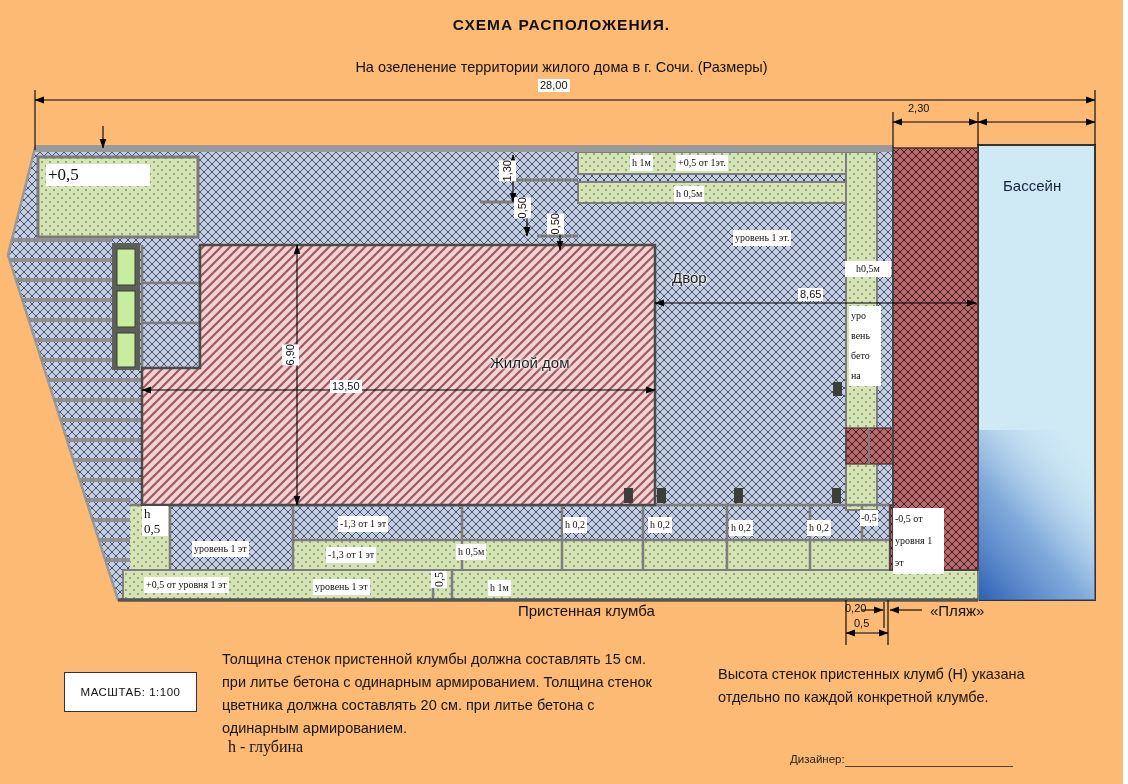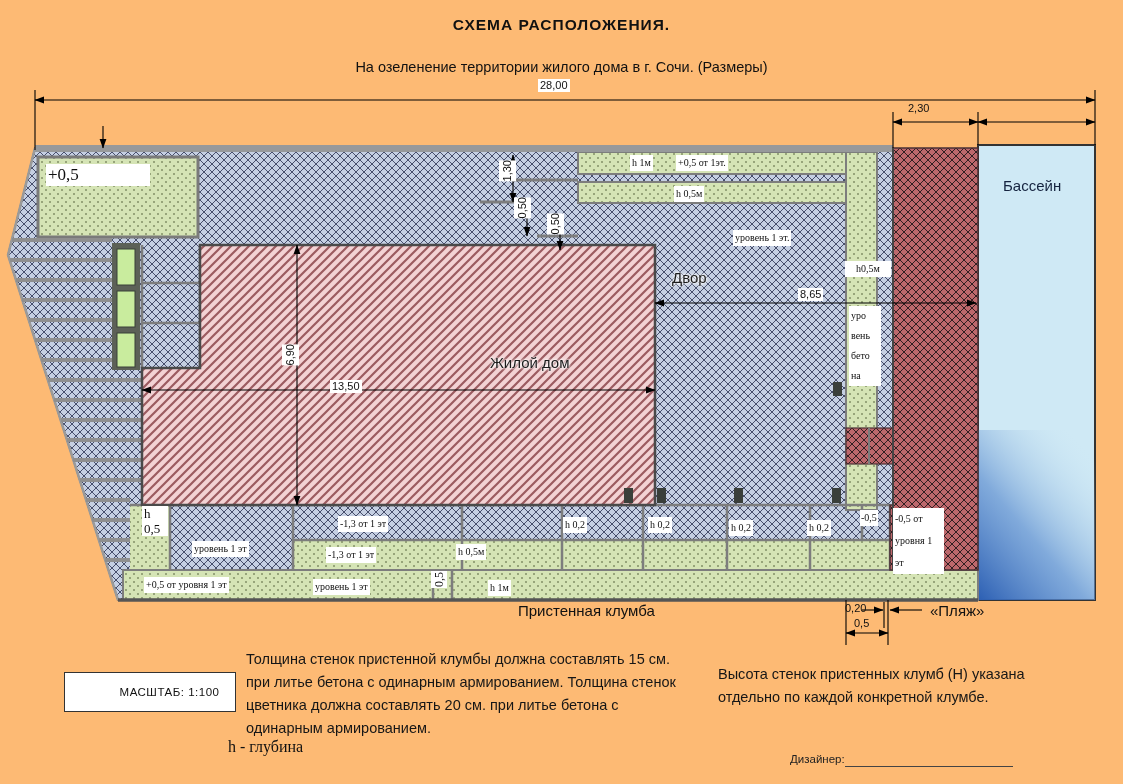--- a/index.html
+++ b/index.html
@@ -18,21 +18,21 @@
        line-height:13px;color:#111;padding:0 2px;white-space:nowrap;z-index:5;}
   .nobg{background:transparent;}
   .vlbl{writing-mode:vertical-rl;transform:rotate(180deg);}
   .big{font-size:17px;line-height:22px;}
   .area-label{position:absolute;font-weight:normal;font-size:15px;color:#1b1b1b;z-index:4;
       text-shadow:0 0 2px #fff,0 0 3px #fff,0 0 4px #fff;}
   .pool-label{position:absolute;font-size:15px;color:#15233f;z-index:4;}
   .plain{position:absolute;font-size:15px;color:#111;z-index:5;}
   .note{position:absolute;font-size:14.5px;line-height:23px;color:#161616;z-index:5;}
   .scalebox{position:absolute;border:1.5px solid #333;display:flex;align-items:center;
-      justify-content:center;font-size:11.5px;letter-spacing:.5px;z-index:5;background:#fff;padding-left:39px;}
+      justify-content:center;font-size:11.5px;letter-spacing:.5px;z-index:5;background:#fff;}
   .legend{position:absolute;font-family:"Liberation Serif",serif;font-size:16px;z-index:5;}
   .designer{position:absolute;font-size:11.5px;color:#222;z-index:5;}
   .sigline{position:absolute;border-bottom:1.5px solid #444;z-index:5;}
 </style>
 </head>
 <body>
 
 <div class="canvas">
 
   <svg width="1128" height="660">
@@ -176,19 +176,19 @@
   <div class="lbl wrap" style="left:893px;top:508px;width:47px;line-height:22px;">-0,5 от уровня 1 эт</div>
   <div class="lbl" style="left:456px;top:544px;">h 0,5м</div>
   <div class="lbl" style="left:144px;top:577px;">+0,5 от уровня 1 эт</div>
   <div class="lbl" style="left:313px;top:579px;">уровень 1 эт</div>
   <div class="lbl vlbl" style="left:431px;top:571px;font-size:12px;padding:1px 0;">0,5</div>
   <div class="lbl" style="left:488px;top:580px;">h 1м</div>
 
   <div class="scalebox" style="left:64px;top:672px;width:131px;height:38px;">
     <span>МАСШТАБ:  1:100</span>
   </div>
-  <div class="note" style="left:222px;top:648px;width:452px;margin-left:24px;">Толщина стенок пристенной клумбы должна составлять 15 см. при литье бетона с одинарным армированием. Толщина стенок цветника должна составлять 20 см. при литье бетона с одинарным армированием.</div>
+  <div class="note" style="left:222px;top:648px;width:452px;">Толщина стенок пристенной клумбы должна составлять 15 см. при литье бетона с одинарным армированием. Толщина стенок цветника должна составлять 20 см. при литье бетона с одинарным армированием.</div>
   <div class="note" style="left:718px;top:663px;width:358px;">Высота стенок пристенных клумб (Н) указана отдельно по каждой конкретной клумбе.</div>
   <div class="legend" style="left:228px;top:738px;">h - глубина</div>
   <div class="designer" style="left:790px;top:753px;">Дизайнер:</div>
   <div class="sigline" style="left:845px;top:752px;width:168px;height:14px;"></div>
 
 </div>
 
 </body></html>

